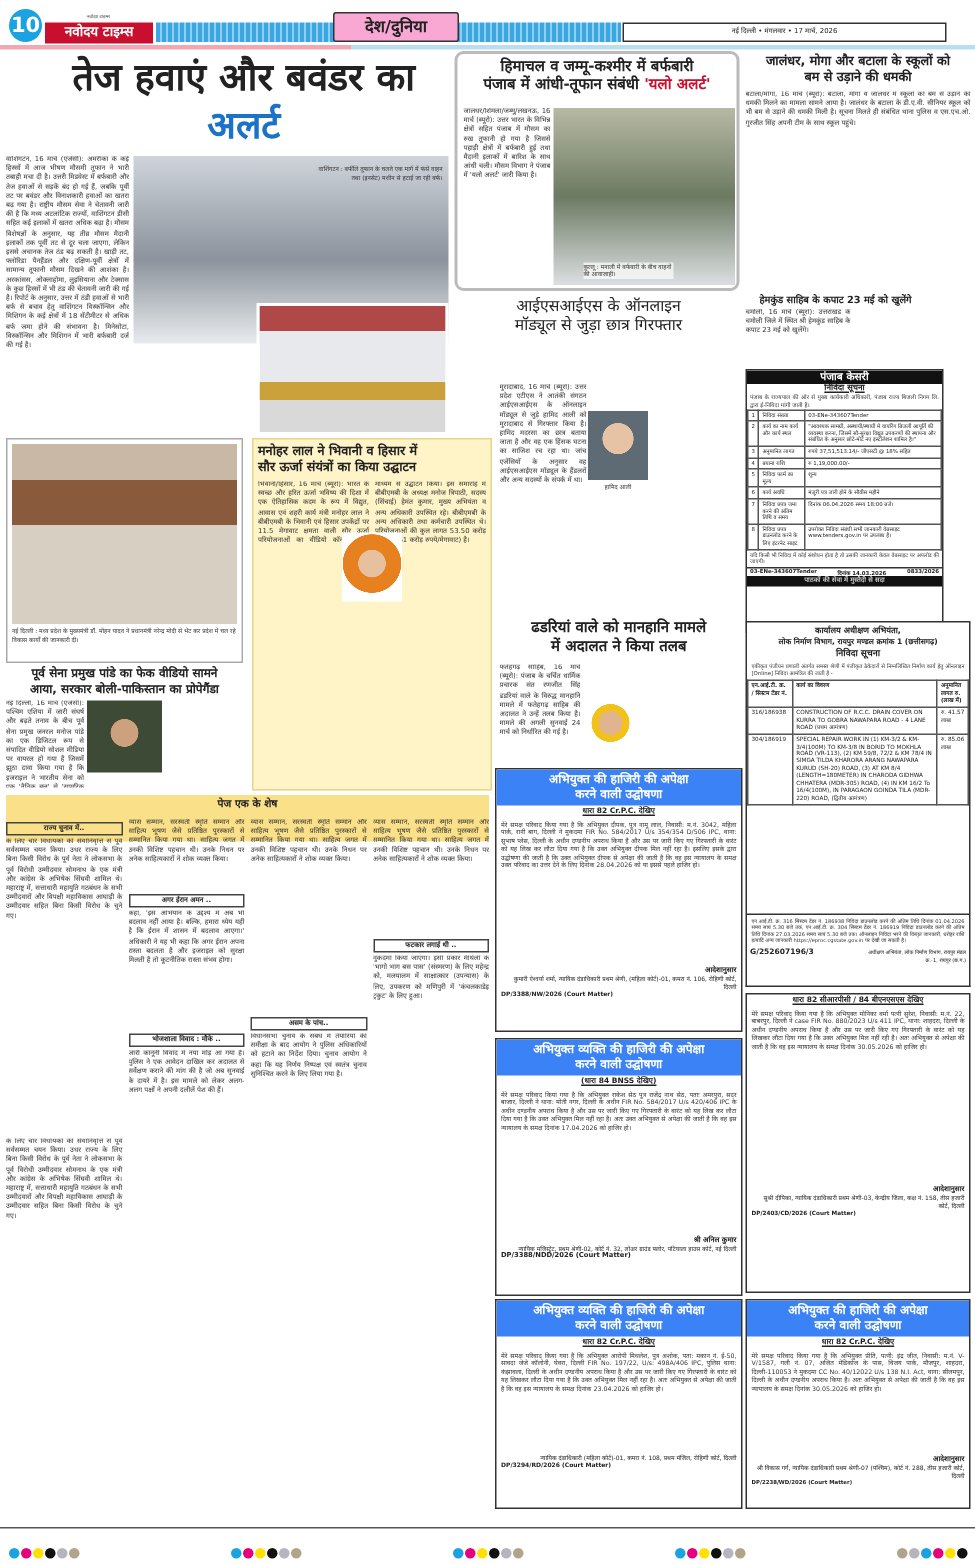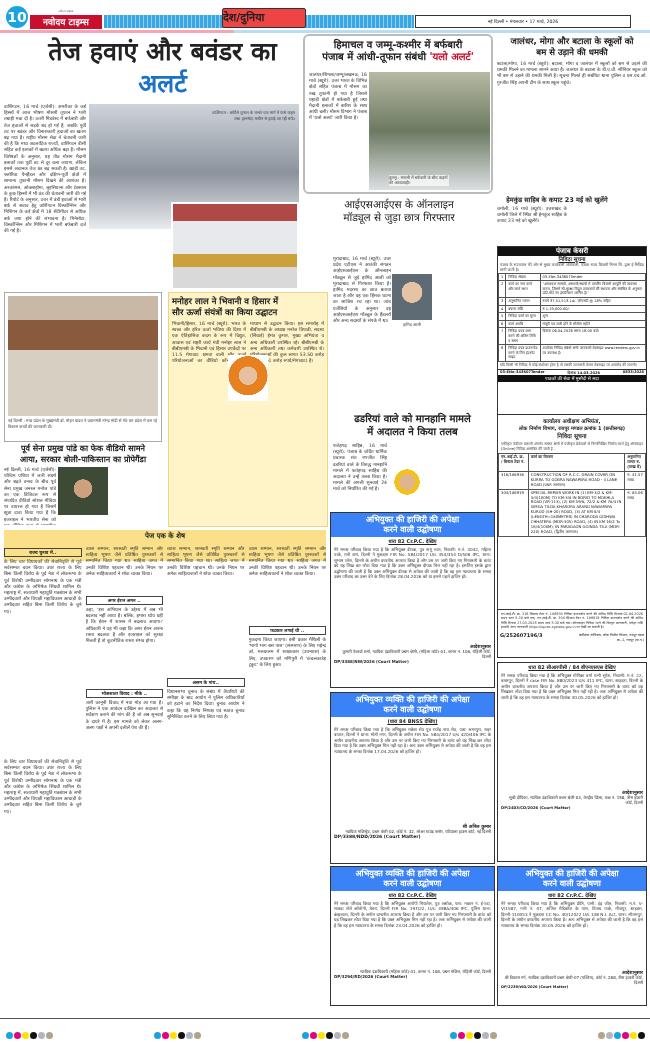--- a/index.html
+++ b/index.html
@@ -6,21 +6,21 @@
 body{width:650px;height:1043px;background:#fff;font-family:"DejaVu Sans",sans-serif;color:#222;position:relative;overflow:hidden}
 .abs{position:absolute}
 .txt{font-size:4.6px;line-height:6.2px;color:#333;text-align:justify;overflow:hidden}
 .hd{font-family:"DejaVu Sans",sans-serif;font-weight:bold;color:#222;text-align:center;line-height:1.15}
 
 .mast{top:0;left:0;width:650px;height:30px}
 .pgnum{left:6px;top:6px;width:22px;height:22px;border-radius:50%;background:#1aa3e0;color:#fff;font-weight:bold;font-size:14px;line-height:22px;text-align:center}
 .brand{left:30px;top:15px;width:72px;height:14px;background:#c8102e;color:#fff;font-weight:bold;font-size:9px;line-height:14px;text-align:center}
 .brandtop{left:58px;top:9px;font-size:3px;color:#444}
 .stripe{left:104px;top:15px;width:310px;height:13px;background:repeating-linear-gradient(90deg,#3aa7e2 0 3px,#8fd0f2 3px 4px)}
-.section{left:222px;top:8px;width:84px;height:20px;background:#ef4444;border:1px solid #333;border-radius:2px;font-weight:bold;font-size:11px;line-height:18px;color:#222}
+.section{left:222px;top:8px;width:84px;height:20px;background:#f9a8d4;border:1px solid #333;border-radius:2px;font-weight:bold;font-size:11px;text-align:center;line-height:18px;color:#222}
 .dateline{left:415px;top:15px;width:216px;height:13px;border:1px solid #333;font-size:4.6px;line-height:11px;text-align:center;color:#222;background:#fff}
 .rule{left:0;top:30px;width:650px;height:3px;background:linear-gradient(90deg,#f2a7b5 0 36%,#b9def3 36% 100%)}
 
 .mainhd{left:20px;top:36px;width:285px;font-size:25px;line-height:32px;font-weight:bold;color:#222;text-align:center}
 .mainhd .acc{color:#1a73c9}
 
 .photo{background:linear-gradient(180deg,#cfd4db,#8c939c 55%,#e8ebee)}
 .photo2{background:linear-gradient(180deg,#b04848 0 20%,#e7e9ec 20% 60%,#caa13a 60% 75%,#d9d9d9 75%)}
 .photo3{background:linear-gradient(180deg,#b7b9a3,#6c7a62 50%,#dcdfe2)}
 .caption{font-size:4px;line-height:5.6px;color:#333}
@@ -71,21 +71,21 @@
 <div class="abs" style="left:497px;top:36px;width:150px">
   <div class="hd" style="font-size:8.5px;line-height:11px;padding:0 8px">जालंधर, मोगा और बटाला के स्कूलों को बम से उड़ाने की धमकी</div>
   <div class="txt" style="height:98px;margin-top:3px">बटाला/मोगा, 16 मार्च (ब्यूरो): बटाला, मोगा व जालंधर में स्कूलों को बम से उड़ाने की धमकी मिलने का मामला सामने आया है। जालंधर के बटाला के डी.ए.वी. सीनियर स्कूल को भी बम से उड़ाने की धमकी मिली है। सूचना मिलते ही संबंधित थाना पुलिस व एस.एच.ओ. गुरजीत सिंह अपनी टीम के साथ स्कूल पहुंचे।</div>
 </div>
 
 <div class="abs" style="left:497px;top:196px;width:150px">
   <div class="hd" style="font-size:6.5px;line-height:8px;padding:0 30px 0 0">हेमकुंड साहिब के कपाट 23 मई को खुलेंगे</div>
   <div class="txt" style="height:22px;width:70px;margin-top:2px">चमोली, 16 मार्च (ब्यूरो): उत्तराखंड के चमोली जिले में स्थित श्री हेमकुंड साहिब के कपाट 23 मई को खुलेंगे।</div>
 </div>
 
-<div class="abs notice" style="left:497px;top:246px;width:150px;height:176px;overflow:hidden">
+<div class="abs notice" style="left:497px;top:246px;width:132px;height:176px;overflow:hidden">
   <div style="background:#111;color:#fff;text-align:center;font-size:7px;line-height:9px;font-weight:bold">पंजाब केसरी</div>
   <div style="text-align:center;font-size:5.5px;font-weight:bold;text-decoration:underline;line-height:7px">निविदा सूचना</div>
   <div class="ntxt" style="padding:0 2px;font-size:3.8px;line-height:4.8px">पंजाब के राज्यपाल की ओर से मुख्य कार्यकारी अधिकारी, पंजाब राज्य बिजली निगम लि. द्वारा ई-निविदा मांगी जाती है।</div>
   <table class="tbl" style="font-size:3.6px;line-height:4.6px">
     <tbody id="tender-rows">
         <tr>
           <td>1</td>
           <td>निविदा संख्या</td>
           <td>03-ENe-343607Tender</td>
         </tr>

